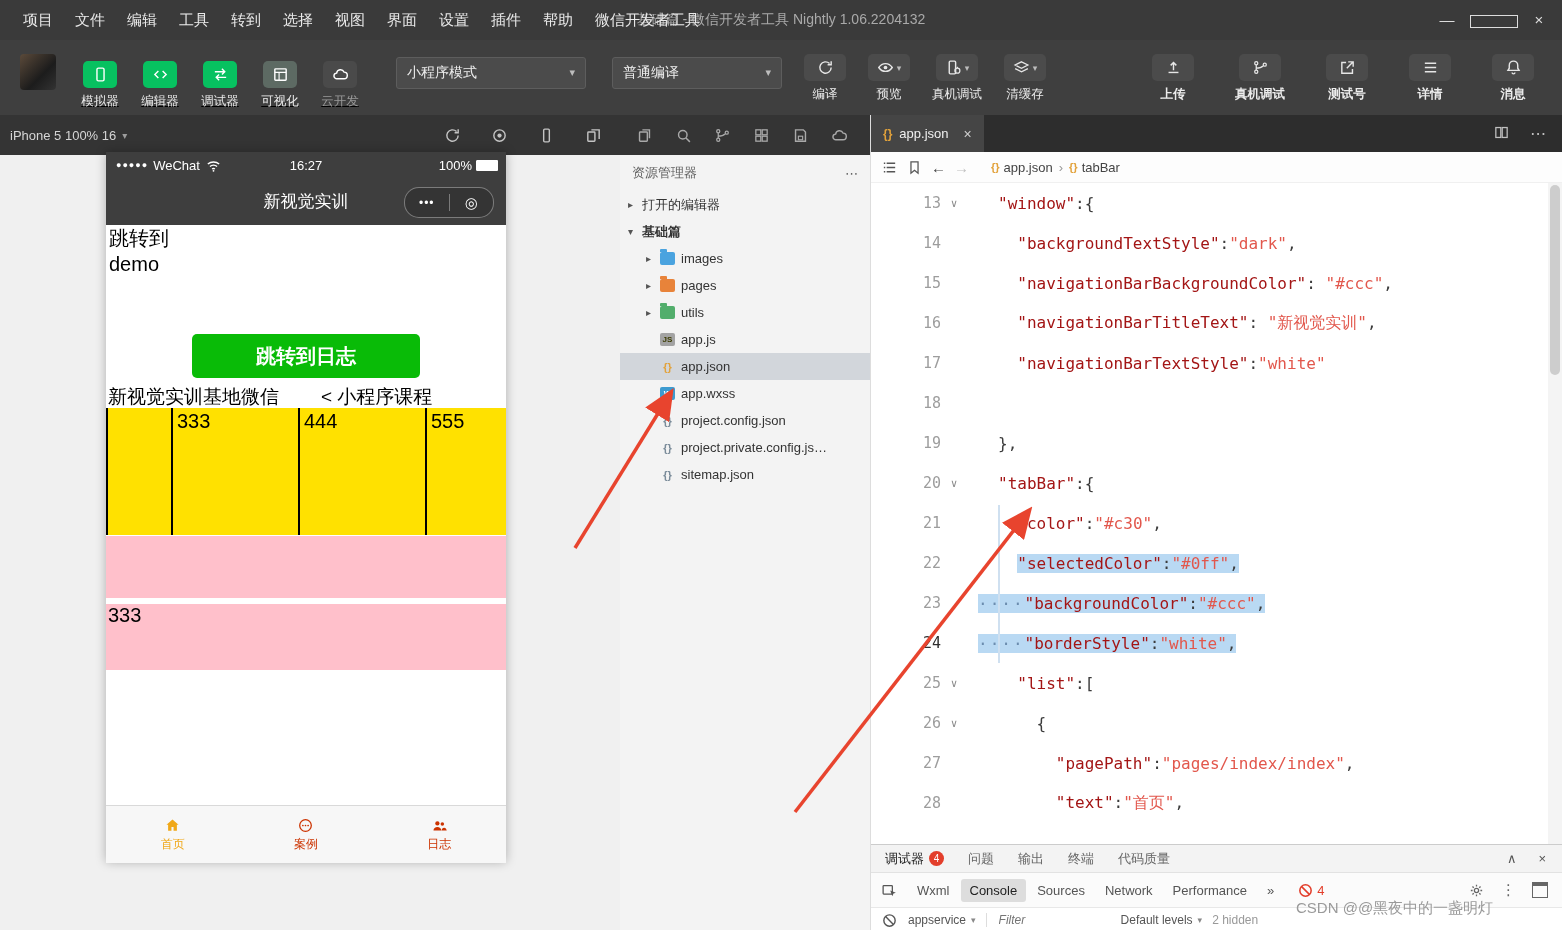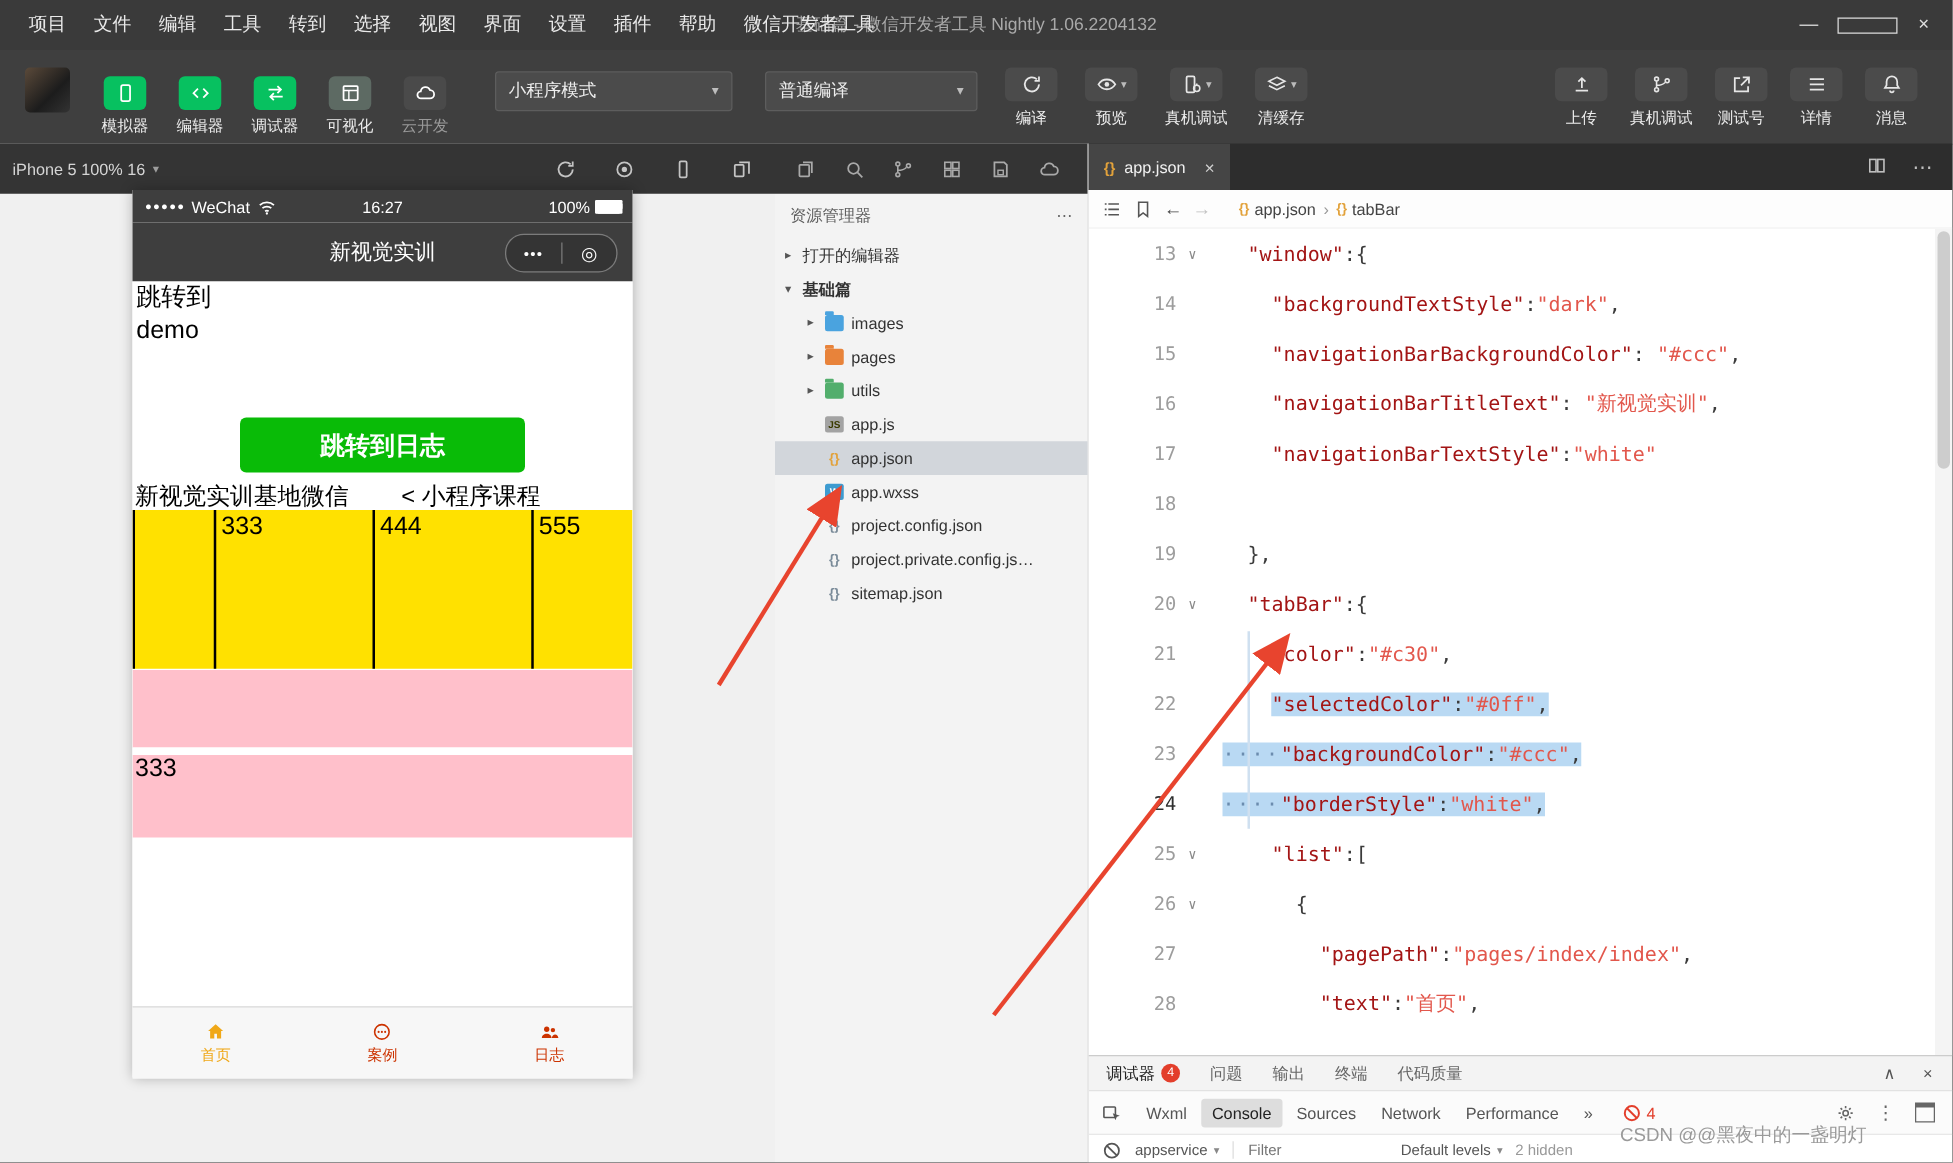--- a/index.html
+++ b/index.html
@@ -9,37 +9,37 @@
   .titlebar{position:absolute;left:0;top:0;width:100%;height:40px;background:#3a3a3a;display:flex;align-items:center;}
   .menu{display:flex;gap:0;padding-left:12px;z-index:2;justify-content:center;}
   .menu-item{color:#e9e9e9;font-size:15px;padding:0 11px;line-height:40px;cursor:default;}
   .win-title{position:absolute;left:0;right:0;text-align:center;color:#a9a9a9;font-size:14px;}
   .win-controls{margin-left:auto;display:flex;z-index:2;}
   .win-controls span{width:46px;text-align:center;color:#ddd;font-size:15px;line-height:40px;}
   .maxbox{display:inline-block;width:11px;height:11px;border:1.5px solid #ddd;vertical-align:middle;}
   
   .toolbar{position:absolute;left:0;top:40px;width:100%;height:75px;background:#3f3f3f;display:flex;align-items:center;border-bottom:1px solid #2c2c2c;}
   .avatar{width:36px;height:36px;margin:0 14px 12px 20px;border-radius:4px;background:linear-gradient(135deg,#5b4a3a,#1c1c1c 60%,#333);}
-  .tb-btn{width:60px;display:flex;flex-direction:column;align-items:center;margin-top:16px;}
+  .tb-btn{width:60px;display:flex;flex-direction:column;align-items:center;margin-top:16px;text-decoration:underline;}
   .tb-ic{width:34px;height:27px;border-radius:5px;display:flex;align-items:center;justify-content:center;color:#fff;}
   .tb-ic svg{width:17px;height:17px;}
   .tb-label{font-size:12.5px;color:#ececec;margin-top:5px;}
   .tb-btn.dim .tb-label{color:#9a9a9a;}
   .select{height:30px;background:#4b4b4b;border:1px solid #5d5d5d;border-radius:3px;color:#ededed;
           font-size:14px;display:flex;align-items:center;padding:0 10px;margin-left:26px;margin-bottom:10px;}
   .select .chev{margin-left:auto;color:#bdbdbd;font-size:11px;padding-left:14px;}
   .sel-mode{width:168px;}
   .sel-compile{width:148px;}
   .act-group{display:flex;gap:22px;margin-left:22px;}
   .act-btn{display:flex;flex-direction:column;align-items:center;margin-top:2px;}
   .act-ic{height:27px;min-width:34px;padding:0 4px;border-radius:5px;background:#4b4b4b;color:#e6e6e6;display:flex;align-items:center;justify-content:center;gap:3px;}
   .act-ic svg{width:17px;height:17px;}
   .act-ic .split{font-size:9px;color:#bbb;}
   .act-label{font-size:12.5px;color:#ececec;margin-top:5px;white-space:nowrap;}
-  .right-group{margin-left:auto;display:flex;gap:18px;padding-right:28px;}
+  .right-group{margin-left:auto;display:flex;gap:41px;padding-right:28px;font-weight:bold;}
   
   .main{position:absolute;left:0;top:115px;width:100%;height:815px;display:flex;}
   
   .sim-panel{width:620px;height:100%;position:relative;background:#f0f0f0;}
   .sim-toolbar{height:40px;background:#343434;display:flex;align-items:center;color:#cfcfcf;}
   .device-select{font-size:13px;color:#d5d5d5;padding-left:10px;display:flex;align-items:center;gap:6px;}
   .device-select .chev{font-size:10px;color:#9d9d9d;}
   .simicons{margin-left:auto;display:flex;gap:30px;padding-right:18px;}
   .simicons span{color:#c4c4c4;display:flex;}
   .simicons svg{width:17px;height:17px;}
@@ -142,21 +142,21 @@
   .dbg-row2 svg{width:15px;height:15px;}
   .ct{padding:4px 9px;border-radius:3px;}
   .ct.active{background:#ddd;color:#222;}
   .errb{display:flex;align-items:center;gap:3px;color:#e33e2b;margin-left:10px;}
   .dbg-row2-right{margin-left:auto;display:flex;gap:16px;align-items:center;padding-right:14px;color:#666;}
   .kebab{font-size:15px;}
   .panelic{width:14px;height:11px;border:1.5px solid #666;border-top-width:4px;}
   .dbg-row3{height:24px;background:#fff;border-top:1px solid #e8e8e8;display:flex;align-items:center;gap:10px;padding-left:10px;font-size:12px;color:#555;}
   .dbg-row3 svg{width:14px;height:14px;}
   .r3sep{width:1px;height:14px;background:#ddd;}
-  .filter-input{border:none;outline:none;font-size:12px;color:#b91c1c;width:110px;background:transparent;font-family:inherit;}
+  .filter-input{border:none;outline:none;font-size:12px;color:#b91c1c;width:110px;background:transparent;font-family:inherit;font-style:italic;}
   .r3chev{font-size:9px;color:#888;}
   
   .watermark{position:absolute;left:1296px;top:899px;font-size:15px;color:#9a9a9a;z-index:60;}
   .arrows{position:absolute;inset:0;z-index:99;pointer-events:none;}
 </style>
 </head>
 <body>
 
 <div class="app">
 

